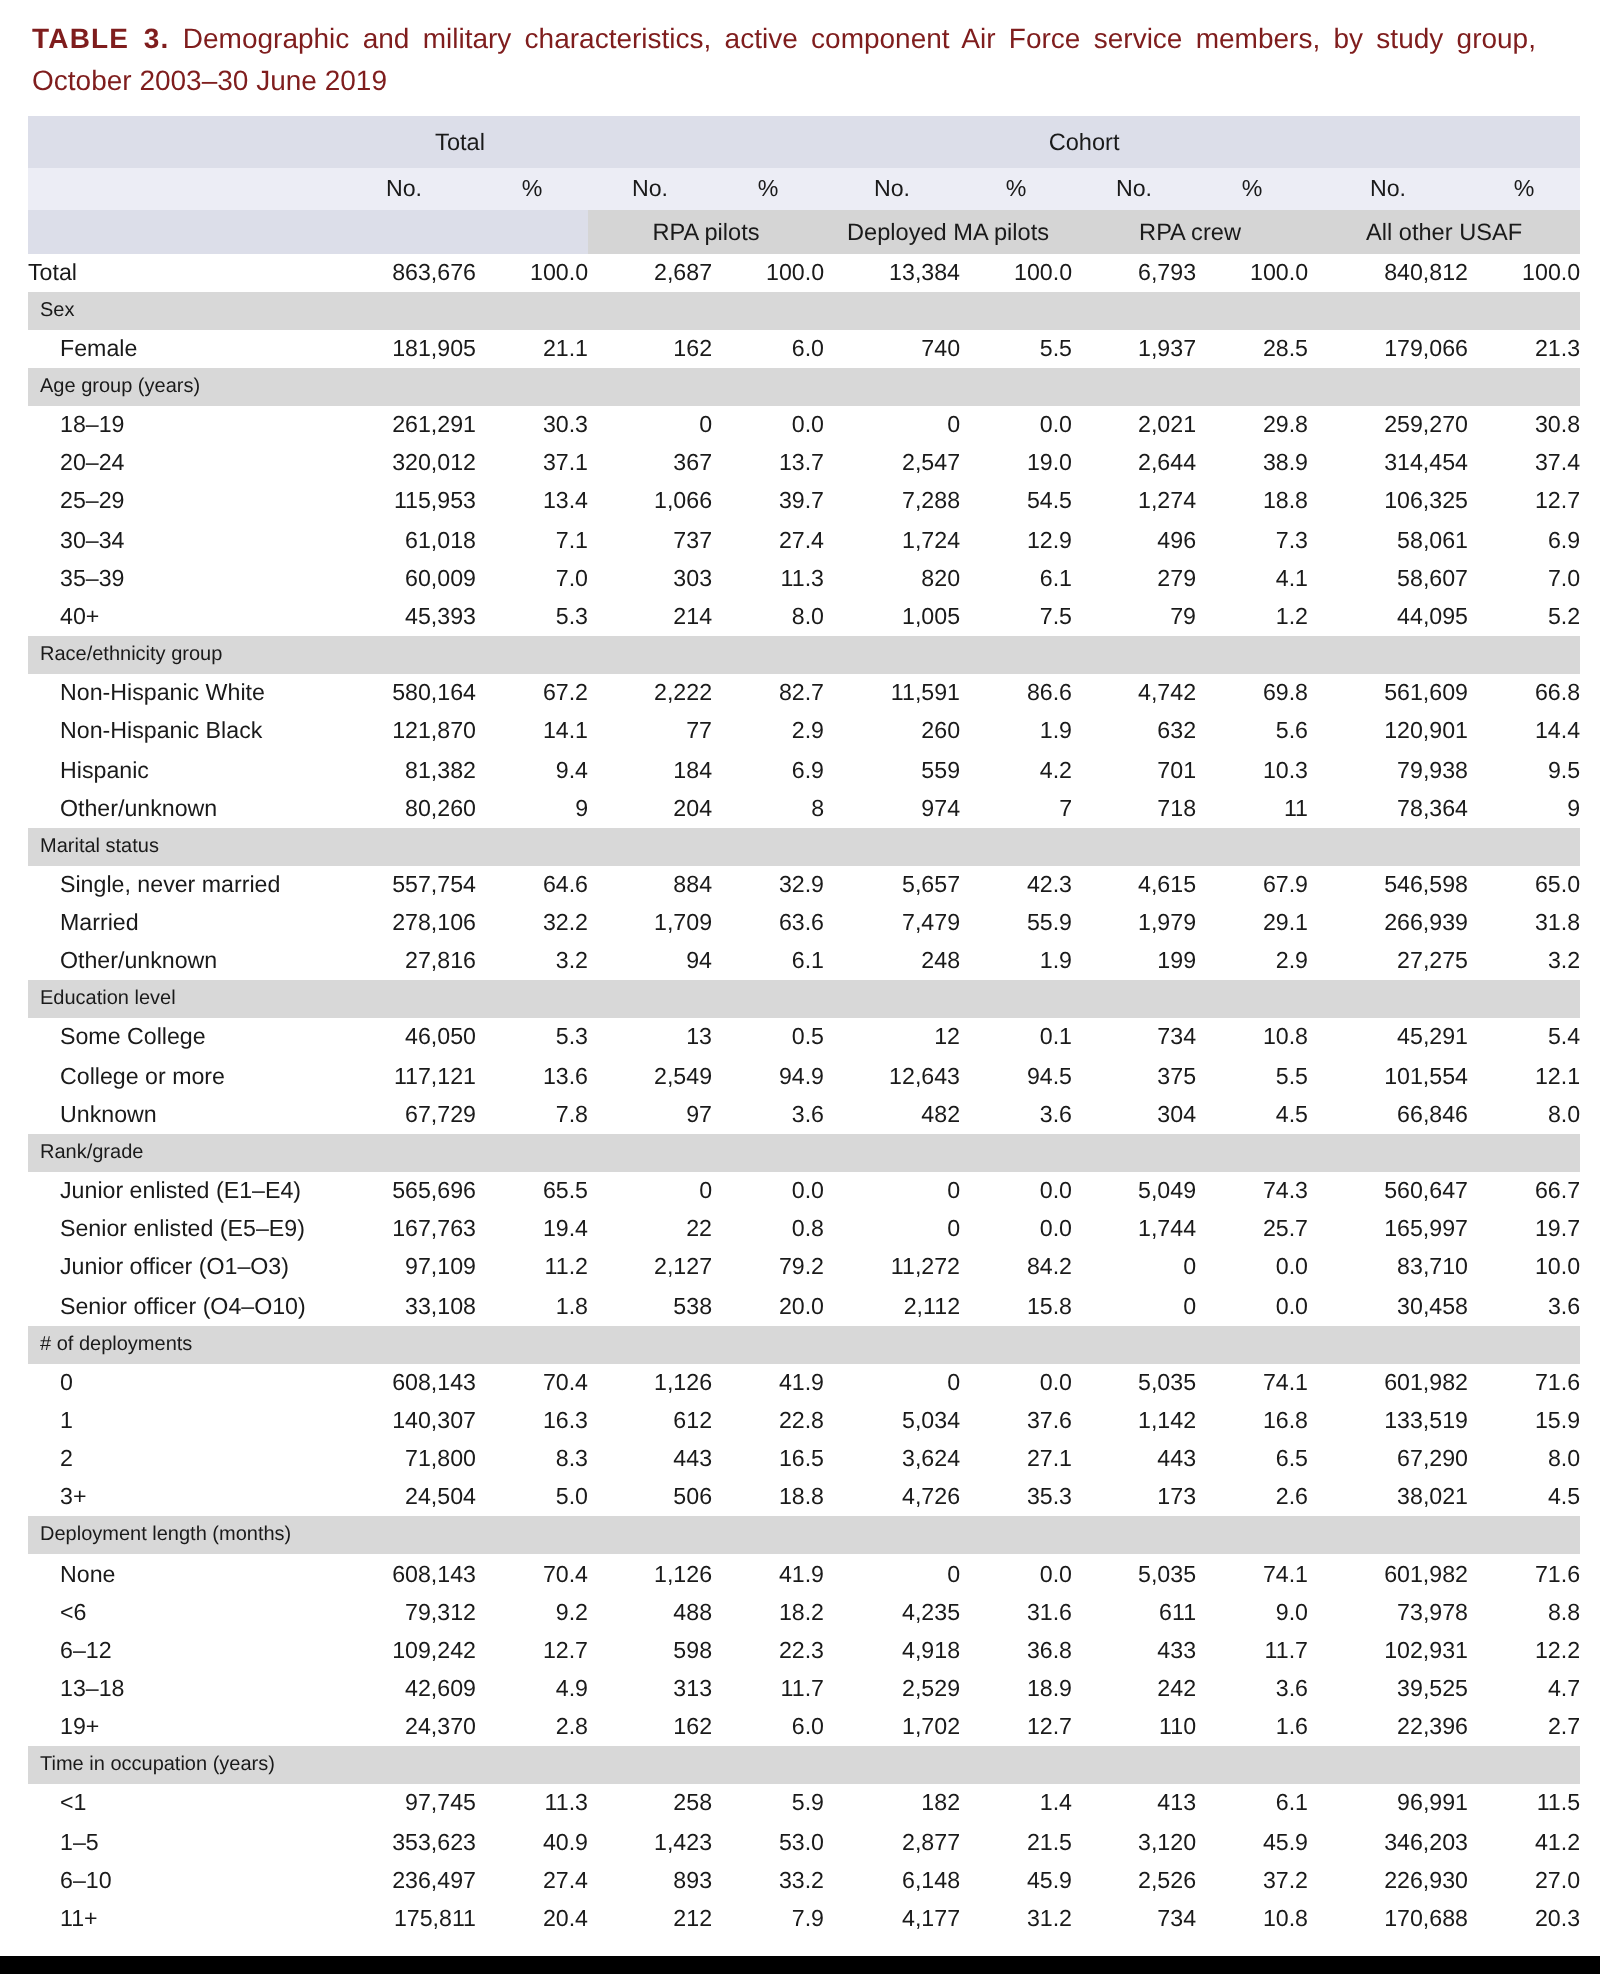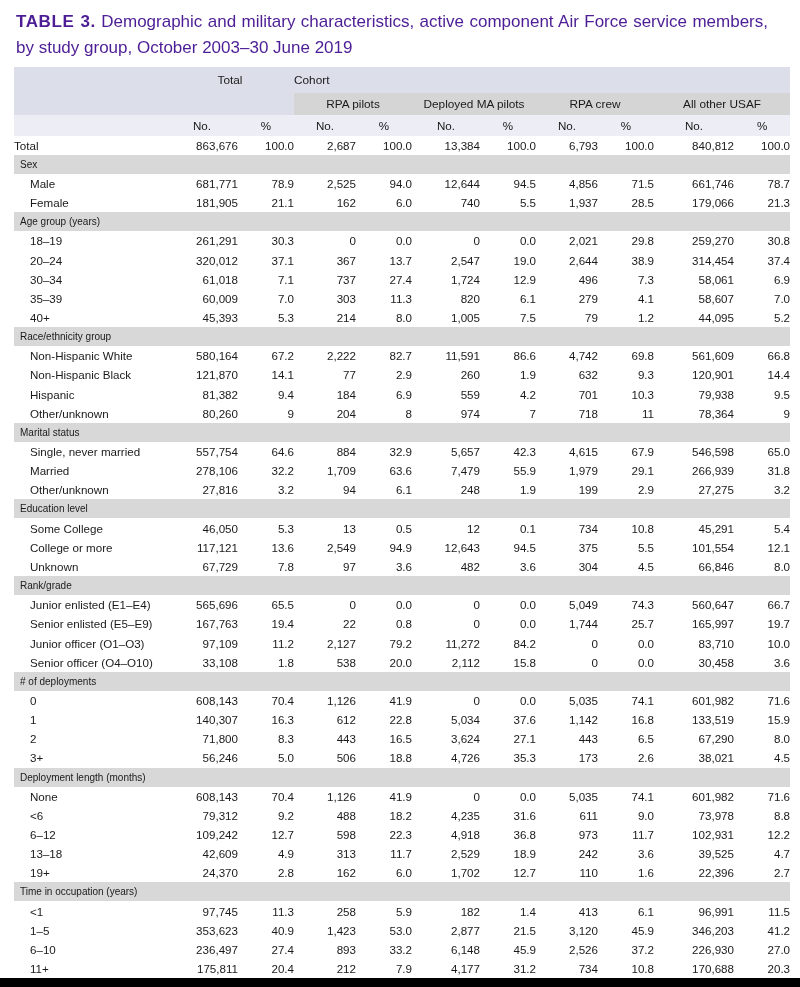--- a/index.html
+++ b/index.html
@@ -19,23 +19,23 @@
   .page {
     position: relative;
     width: 800px;
     height: 987px;
     box-sizing: border-box;
   }
 
   
   .table-title {
     padding: 9px 32px 0 16px;
-    font-size: 17px;
+    font-size: 14px;
     line-height: 1.52;
-    color: #4c1d95;
+    color: #7f1d1d;
     text-align: justify;
     text-justify: inter-word;
   }
   .table-title .tnum {
     font-weight: bold;
     letter-spacing: 0.6px;
   }
 
   
   .table-wrap {
@@ -59,21 +59,21 @@
     background: #dcdee9;
     text-align: center;
     height: 26px;
     font-size: 11.8px;
   }
   .hdr-blank {
     background: #dcdee9;
   }
   .hdr-cohort {
     background: #dcdee9;
-    text-align: left;
+    text-align: center;
     height: 18px;
     font-size: 11.8px;
     margin-top: 32px;
   }
   .hdr-group {
     background: #d5d5d5;
     text-align: center;
     height: 22px;
     font-size: 11.8px;
   }
@@ -154,72 +154,59 @@
         <col style="width:80px">
           <col style="width:56px">
       </colgroup>
       <thead>
         <tr>
           <th class="hdr-blank"></th>
           <th class="hdr-total" colspan="2">Total</th>
           <th class="hdr-cohort" colspan="8">Cohort</th>
         </tr>
         <tr>
-          <th class="hdr-group-blank"></th>
-          <th class="hdr-group-blank" colspan="2"></th>
-          <th class="hdr-group" colspan="2">RPA pilots</th>
-          <th class="hdr-group" colspan="2">Deployed MA pilots</th>
-          <th class="hdr-group" colspan="2">RPA crew</th>
-          <th class="hdr-group" colspan="2">All other USAF</th>
-        </tr>
-        <tr>
           <th class="hdr-unit-blank"></th>
           <th class="hdr-unit">No.</th>
           <th class="hdr-unit">%</th>
           <th class="hdr-unit">No.</th>
           <th class="hdr-unit">%</th>
           <th class="hdr-unit">No.</th>
           <th class="hdr-unit">%</th>
           <th class="hdr-unit">No.</th>
           <th class="hdr-unit">%</th>
           <th class="hdr-unit">No.</th>
           <th class="hdr-unit">%</th>
+        </tr>
+        <tr>
+          <th class="hdr-group-blank"></th>
+          <th class="hdr-group-blank" colspan="2"></th>
+          <th class="hdr-group" colspan="2">RPA pilots</th>
+          <th class="hdr-group" colspan="2">Deployed MA pilots</th>
+          <th class="hdr-group" colspan="2">RPA crew</th>
+          <th class="hdr-group" colspan="2">All other USAF</th>
         </tr>
       </thead>
       <tbody id="tbody">
           <tr class="totalrow">
             <td class="lbl">Total</td>
             <td class="num">863,676</td>
             <td class="num">100.0</td>
             <td class="num">2,687</td>
             <td class="num">100.0</td>
             <td class="num">13,384</td>
             <td class="num">100.0</td>
             <td class="num">6,793</td>
             <td class="num">100.0</td>
             <td class="num">840,812</td>
             <td class="num">100.0</td>
           </tr>
           <tr class="section">
             <td class="lbl" colspan="11">Sex</td>
           </tr>
           <tr class="datarow">
-            <td class="lbl indent">Male</td>
-            <td class="num">681,771</td>
-            <td class="num">78.9</td>
-            <td class="num">2,525</td>
-            <td class="num">94.0</td>
-            <td class="num">12,644</td>
-            <td class="num">94.5</td>
-            <td class="num">4,856</td>
-            <td class="num">71.5</td>
-            <td class="num">661,746</td>
-            <td class="num">78.7</td>
-          </tr>
-          <tr class="datarow">
             <td class="lbl indent">Female</td>
             <td class="num">181,905</td>
             <td class="num">21.1</td>
             <td class="num">162</td>
             <td class="num">6.0</td>
             <td class="num">740</td>
             <td class="num">5.5</td>
             <td class="num">1,937</td>
             <td class="num">28.5</td>
             <td class="num">179,066</td>
@@ -248,20 +235,33 @@
             <td class="num">367</td>
             <td class="num">13.7</td>
             <td class="num">2,547</td>
             <td class="num">19.0</td>
             <td class="num">2,644</td>
             <td class="num">38.9</td>
             <td class="num">314,454</td>
             <td class="num">37.4</td>
           </tr>
           <tr class="datarow">
+            <td class="lbl indent">25–29</td>
+            <td class="num">115,953</td>
+            <td class="num">13.4</td>
+            <td class="num">1,066</td>
+            <td class="num">39.7</td>
+            <td class="num">7,288</td>
+            <td class="num">54.5</td>
+            <td class="num">1,274</td>
+            <td class="num">18.8</td>
+            <td class="num">106,325</td>
+            <td class="num">12.7</td>
+          </tr>
+          <tr class="datarow">
             <td class="lbl indent">30–34</td>
             <td class="num">61,018</td>
             <td class="num">7.1</td>
             <td class="num">737</td>
             <td class="num">27.4</td>
             <td class="num">1,724</td>
             <td class="num">12.9</td>
             <td class="num">496</td>
             <td class="num">7.3</td>
             <td class="num">58,061</td>
@@ -311,21 +311,21 @@
           </tr>
           <tr class="datarow">
             <td class="lbl indent">Non-Hispanic Black</td>
             <td class="num">121,870</td>
             <td class="num">14.1</td>
             <td class="num">77</td>
             <td class="num">2.9</td>
             <td class="num">260</td>
             <td class="num">1.9</td>
             <td class="num">632</td>
-            <td class="num">9.3</td>
+            <td class="num">5.6</td>
             <td class="num">120,901</td>
             <td class="num">14.4</td>
           </tr>
           <tr class="datarow">
             <td class="lbl indent">Hispanic</td>
             <td class="num">81,382</td>
             <td class="num">9.4</td>
             <td class="num">184</td>
             <td class="num">6.9</td>
             <td class="num">559</td>
@@ -524,21 +524,21 @@
             <td class="num">16.5</td>
             <td class="num">3,624</td>
             <td class="num">27.1</td>
             <td class="num">443</td>
             <td class="num">6.5</td>
             <td class="num">67,290</td>
             <td class="num">8.0</td>
           </tr>
           <tr class="datarow">
             <td class="lbl indent">3+</td>
-            <td class="num">56,246</td>
+            <td class="num">24,504</td>
             <td class="num">5.0</td>
             <td class="num">506</td>
             <td class="num">18.8</td>
             <td class="num">4,726</td>
             <td class="num">35.3</td>
             <td class="num">173</td>
             <td class="num">2.6</td>
             <td class="num">38,021</td>
             <td class="num">4.5</td>
           </tr>
@@ -572,21 +572,21 @@
             <td class="num">8.8</td>
           </tr>
           <tr class="datarow">
             <td class="lbl indent">6–12</td>
             <td class="num">109,242</td>
             <td class="num">12.7</td>
             <td class="num">598</td>
             <td class="num">22.3</td>
             <td class="num">4,918</td>
             <td class="num">36.8</td>
-            <td class="num">973</td>
+            <td class="num">433</td>
             <td class="num">11.7</td>
             <td class="num">102,931</td>
             <td class="num">12.2</td>
           </tr>
           <tr class="datarow">
             <td class="lbl indent">13–18</td>
             <td class="num">42,609</td>
             <td class="num">4.9</td>
             <td class="num">313</td>
             <td class="num">11.7</td>

